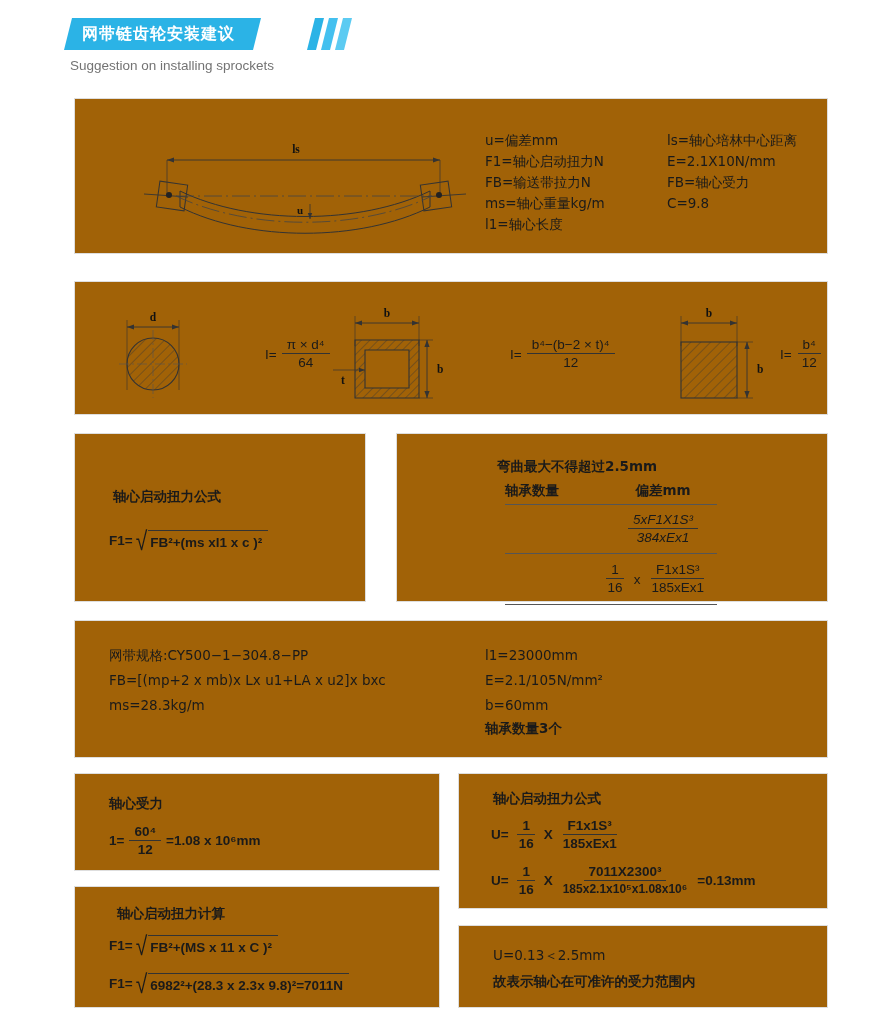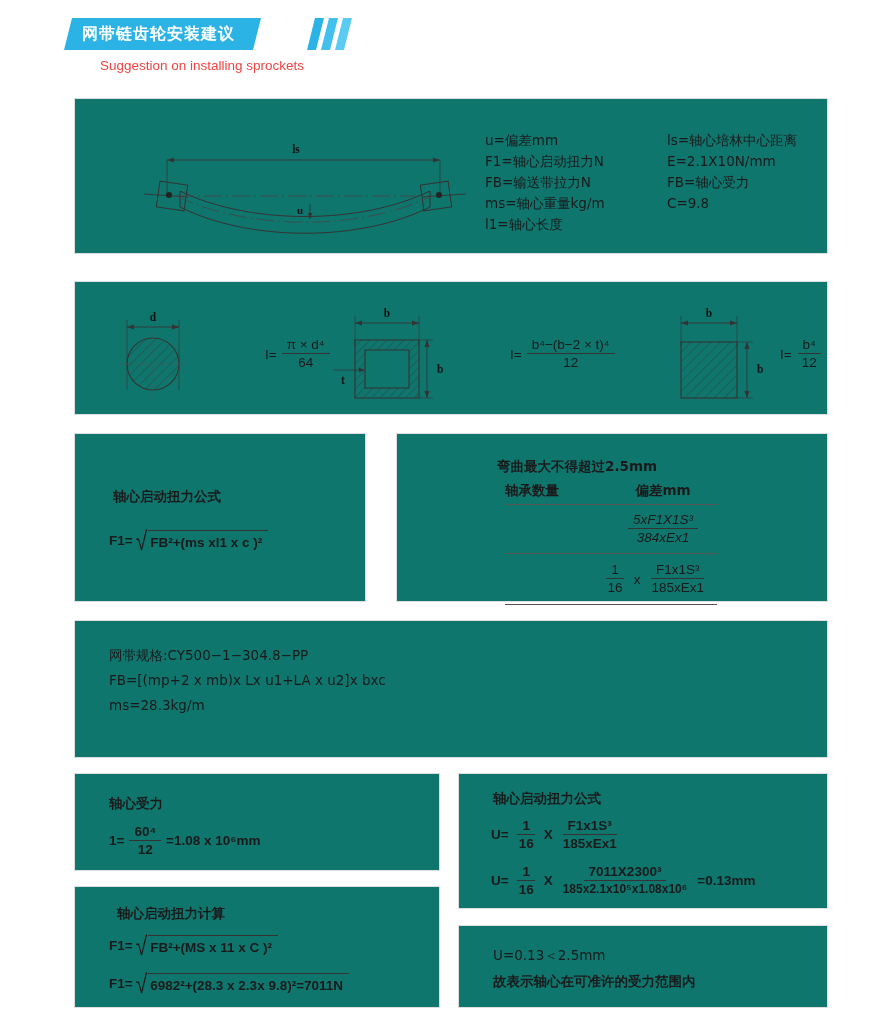--- a/index.html
+++ b/index.html
@@ -30,30 +30,29 @@
     letter-spacing: 1px;
     white-space: nowrap;
     font-family: "DejaVu Sans", "Liberation Sans", sans-serif;
   }
   .stripes { position: absolute; top: 0; height: 32px; display: flex; gap: 5px; }
   .stripe { width: 9px; height: 32px; background: #2bb3e6; transform: skewX(-14deg); }
   .stripe.s2 { background: #44c0ef; }
   .stripe.s3 { background: #5ccbf2; }
   .subtitle {
     position: absolute; left: 2px; top: 40px;
-    font-size: 13.5px; color: #ef4444; font-weight: 500;
+    font-size: 13.5px; color: #737373; font-weight: 500;
     white-space: nowrap;
-    margin-left: 30px;
   }
 
   
   .panel {
     position: absolute;
     border: 1px solid #dedede;
-    background: #0f766e;
+    background: #a16207;
   }
 
   
   .cn { font-family: "DejaVu Sans", "Liberation Sans", sans-serif; }
   .lbl { font-size: 13.5px; line-height: 20px; white-space: nowrap; }
   .lbl-b { font-size: 13.5px; line-height: 20px; font-weight: bold; white-space: nowrap; }
 
   
   .frac { display: inline-flex; flex-direction: column; align-items: center; vertical-align: middle; }
   .frac .num { padding: 0 5px; border-bottom: 1.3px solid #333; line-height: 16px; }
@@ -272,20 +271,26 @@
     <div class="rule"></div>
   </div>
 </div>
 
 <div class="panel" style="left:74px; top:620px; width:754px; height:138px;">
   <div class="defs cn" style="left:34px; top:22px; line-height:25px;">
     <div>网带规格:CY500−1−304.8−PP</div>
     <div>FB=[(mp+2 x mb)x Lx u1+LA x u2]x bxc</div>
     <div>ms=28.3kg/m</div>
   </div>
+  <div class="defs cn" style="left:410px; top:22px; line-height:25px;">
+    <div>l1=23000mm</div>
+    <div>E=2.1/105N/mm²</div>
+    <div>b=60mm</div>
+    <div class="lbl-b">轴承数量3个</div>
+  </div>
 </div>
 
 <div class="panel" style="left:74px; top:773px; width:366px; height:98px;">
   <div class="lbl-b cn" style="position:absolute; left:34px; top:19px;">轴心受力</div>
   <div class="eqrow lbl-b" style="position:absolute; left:34px; top:50px;">
     <span>1=</span>
     <span class="frac">
       <span class="num">60⁴</span>
       <span class="den">12</span>
     </span>

